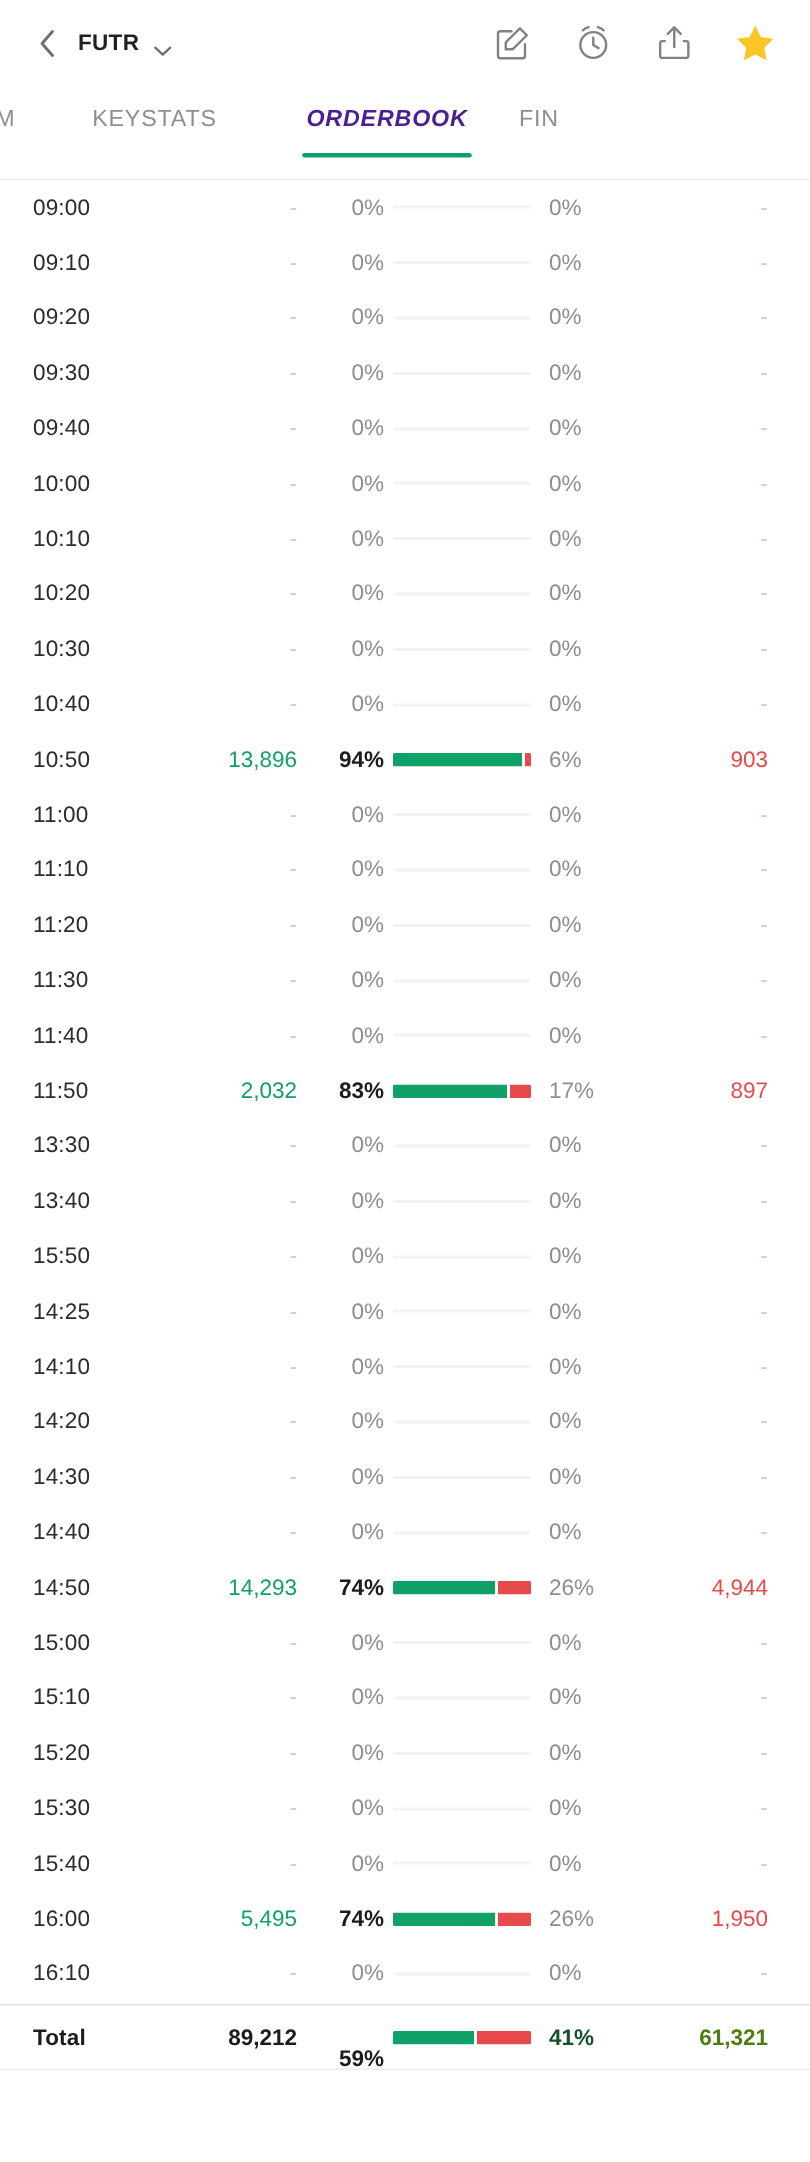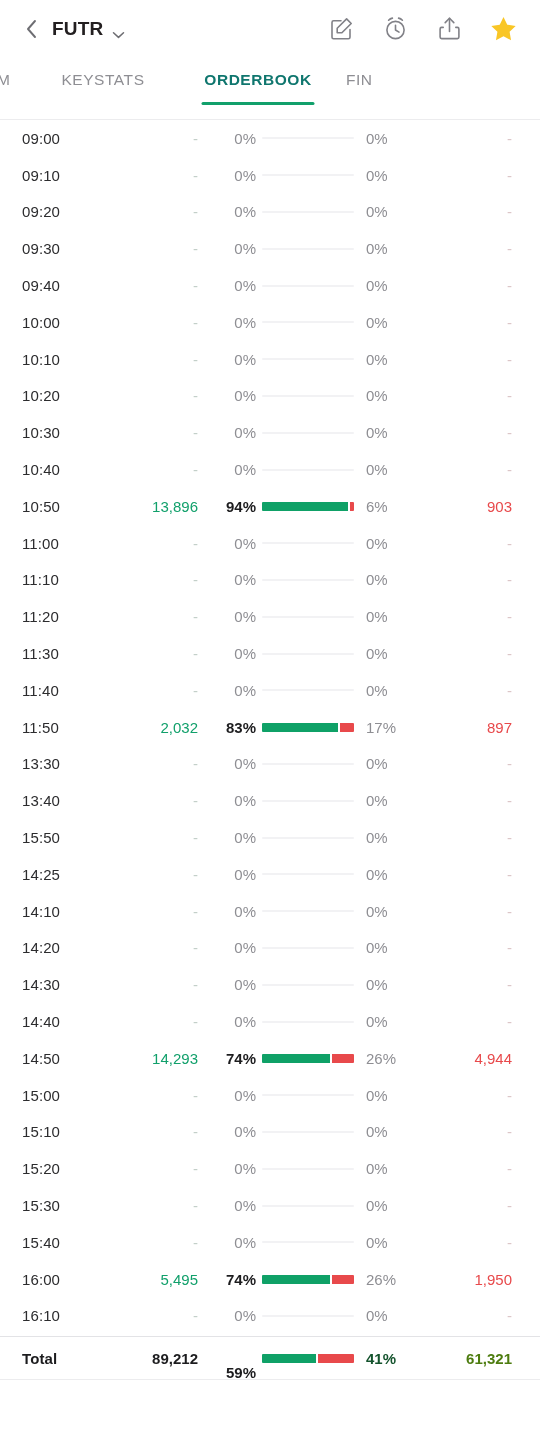--- a/index.html
+++ b/index.html
@@ -15,21 +15,21 @@
   .header {
     height:57px;
     display:flex;
     align-items:center;
     padding:0 22px 0 24px;
     background:#ffffff;
   }
   .hdr-left { display:flex; align-items:center; gap:14px; }
   .back-chevron { width:14px; height:22px; display:block; flex:0 0 auto; cursor:pointer; }
   .sym-wrap { display:flex; align-items:center; gap:9px; }
-  .symbol { font-size:19px; font-weight:700; color:#231f20; letter-spacing:0.2px; }
+  .symbol { font-size:15px; font-weight:700; color:#231f20; letter-spacing:0.2px; }
   .caret-down { width:13px; height:8px; display:block; }
   .hdr-spacer { flex:1 1 auto; }
   .hdr-icons { display:flex; align-items:center; gap:25px; }
   .hdr-icon { width:29px; height:29px; display:flex; align-items:center; justify-content:center; cursor:pointer; }
   .hdr-icon svg { display:block; }
 
   
   .tabbar {
     height:62px;
     display:flex;
@@ -48,21 +48,21 @@
     flex:0 0 auto;
     cursor:pointer;
     white-space:nowrap;
   }
   .tab .tab-label {
     font-size:15.5px;
     font-weight:400;
     letter-spacing:0.55px;
     color:#8e8e93;
   }
-  .tab.active .tab-label { color:#0f766e; font-weight:700; }
+  .tab.active .tab-label { color:#4c1d95; font-weight:700;font-style:italic; }
   .tab.active::after {
     content:"";
     position:absolute;
     left:50%; transform:translateX(-50%);
     bottom:14px;
     width:113px; height:3px;
     background:#11a06b;
     border-radius:2px;
   }
   .tab-am      { width:42px; justify-content:flex-start; padding-left:0; margin-left:-14px; }

